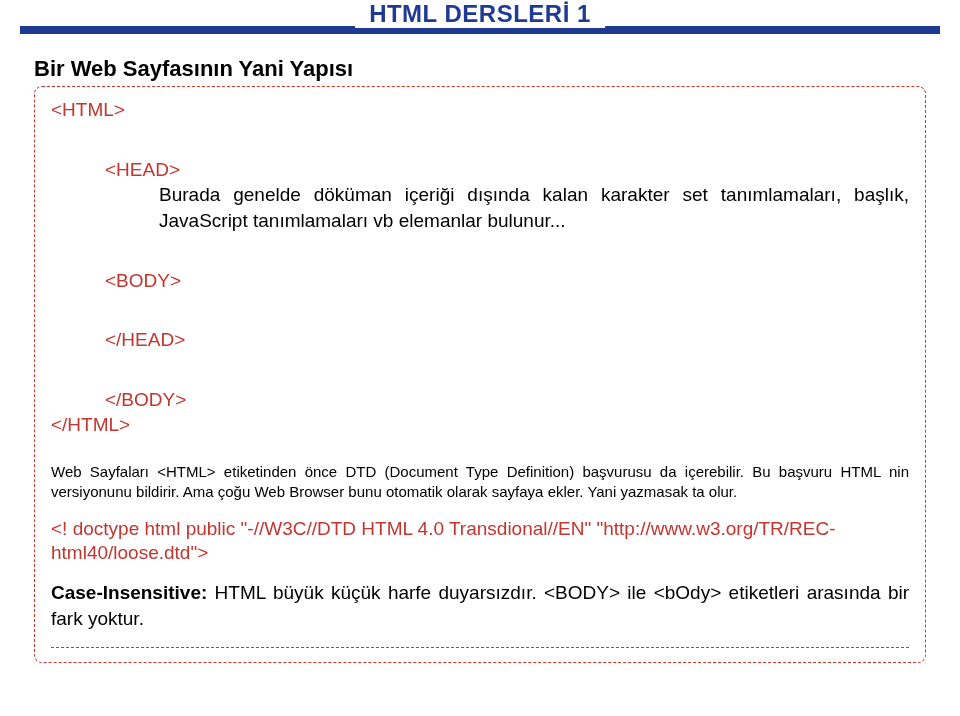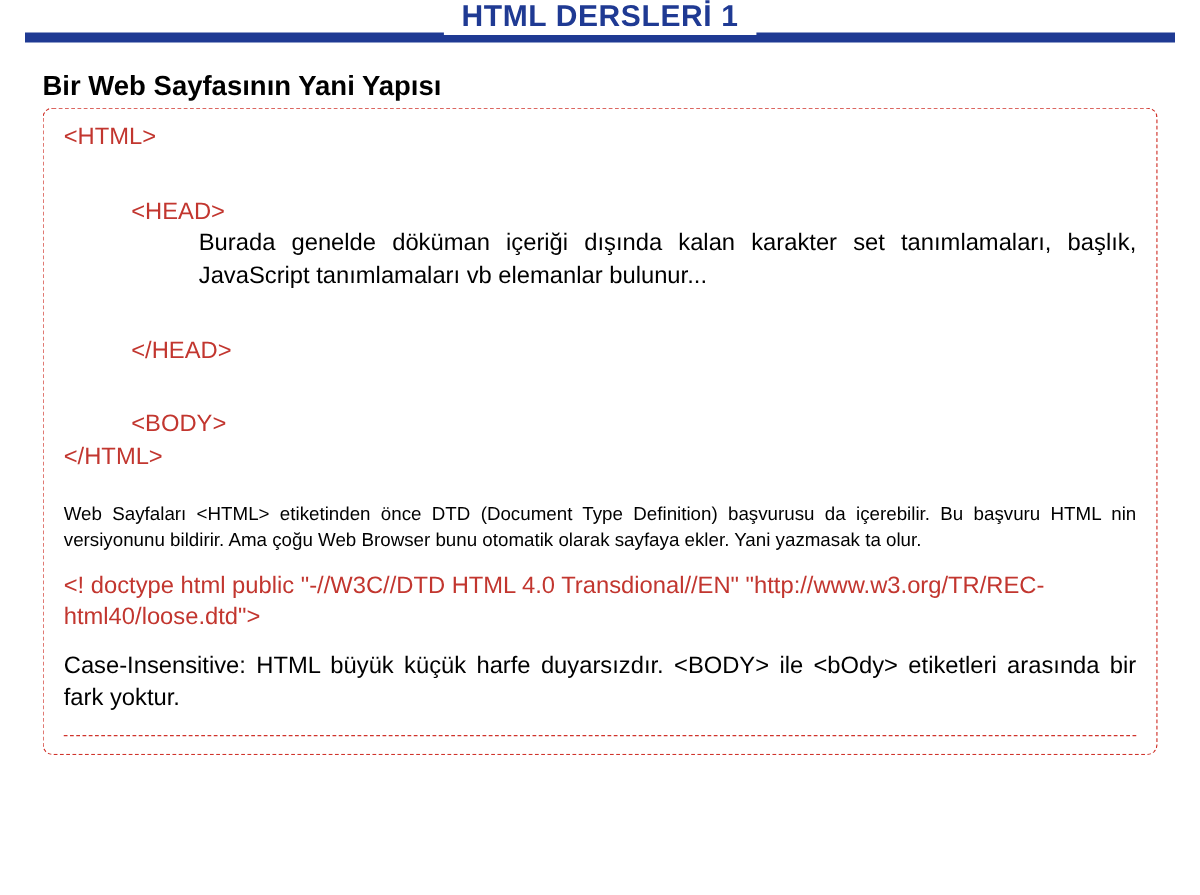--- a/index.html
+++ b/index.html
@@ -78,21 +78,21 @@
     margin-top: 14px;
     text-align: left;
   }
   .case-line {
     font-size: 19px;
     line-height: 1.35;
     margin-top: 14px;
     text-align: justify;
     color: #000;
   }
-  .bold { font-weight: 400; }
+  .bold { font-weight: 700; }
   .dashed-rule {
     border: none;
     border-top: 1px dashed #d0342c;
     margin-top: 16px;
     height: 0;
   }
 </style>
 </head>
 <body>
 <div class="page">
@@ -102,22 +102,23 @@
   </div>
 
   <div class="content">
     <div class="subheading">Bir Web Sayfasının Yani Yapısı</div>
 
     <div class="dashed-box">
       <div class="code-block">
         <span class="code-line ind0"><span class="tag">&lt;HTML&gt;</span></span>
         <span class="code-line ind1"><span class="tag">&lt;HEAD&gt;</span></span>
         <div class="ind2"><span class="txt">Burada genelde döküman içeriği dışında kalan karakter set tanımlamaları, başlık, JavaScript tanımlamaları vb elemanlar bulunur...</span></div>
+        <span class="code-line ind1"><span class="tag">&lt;BODY&gt;</span></span>
         <span class="code-line ind1"><span class="tag">&lt;/HEAD&gt;</span></span>
-        <span class="code-line ind1"><span class="tag">&lt;BODY&gt;</span></span>
+        <span class="code-line ind1"><span class="tag">&lt;/BODY&gt;</span></span>
         <span class="code-line ind0"><span class="tag">&lt;/HTML&gt;</span></span>
       </div>
 
       <div class="para">Web Sayfaları &lt;HTML&gt; etiketinden önce DTD (Document Type Definition) başvurusu da içerebilir. Bu başvuru HTML nin versiyonunu bildirir. Ama çoğu Web Browser bunu otomatik olarak sayfaya ekler. Yani yazmasak ta olur.</div>
 
       <div class="doctype-line">&lt;! doctype html public "-//W3C//DTD HTML 4.0 Transdional//EN" "http://www.w3.org/TR/REC-html40/loose.dtd"&gt;</div>
 
       <div class="case-line">
         <span class="bold">Case-Insensitive:</span><span> HTML büyük küçük harfe duyarsızdır. &lt;BODY&gt; ile &lt;bOdy&gt; etiketleri arasında bir fark yoktur.</span>
       </div>

